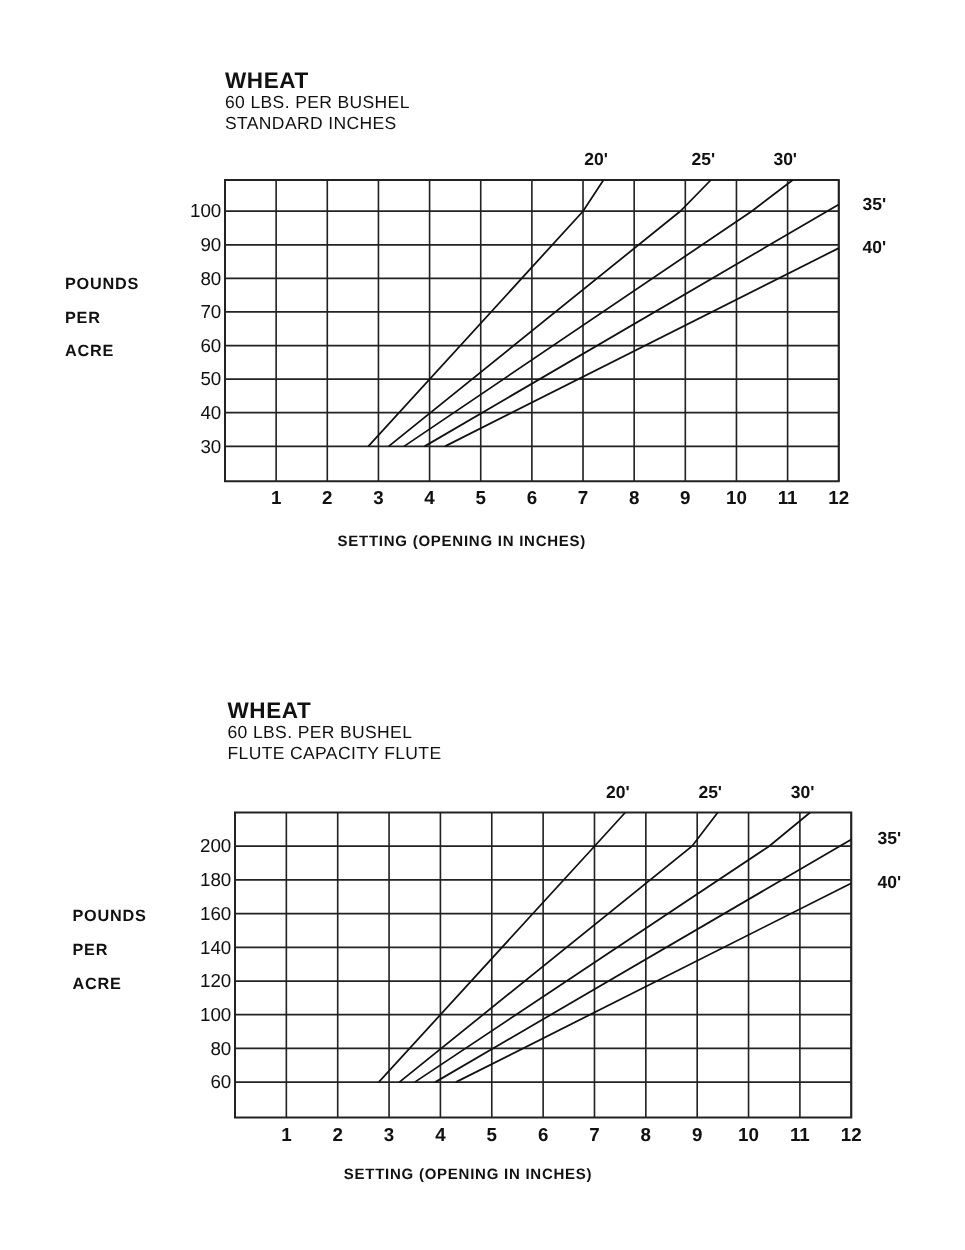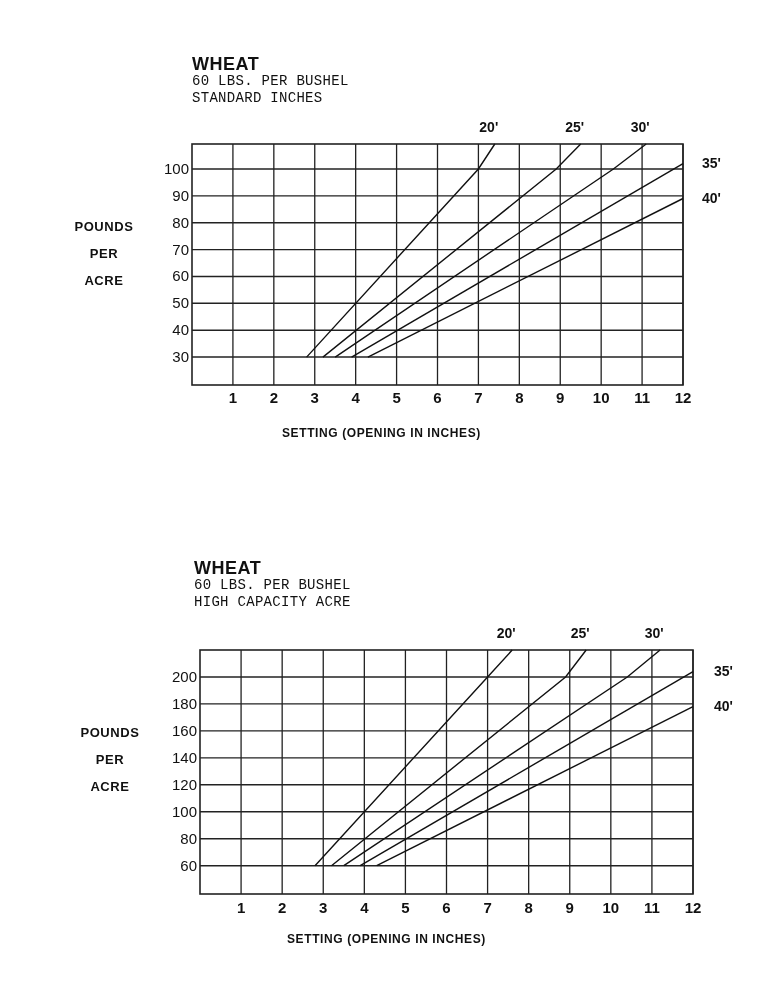--- a/index.html
+++ b/index.html
@@ -1,23 +1,23 @@
 <!DOCTYPE html>
 <html><head>
 <meta charset="utf-8">
 <style>
   html, body { margin:0; padding:0; background:#ffffff; }
   body { width:772px; height:1000px; position:relative; overflow:hidden;
          font-family:"Liberation Sans", "DejaVu Sans", sans-serif; color:#111; }
-  .chart { position:absolute; left:12px; width:628px; }
+  .chart { position:absolute; left:0; width:628px; }
   .chart svg { position:absolute; left:0; top:0; }
   .title-block { position:absolute; line-height:17px; }
   .t-main { font-weight:bold; font-size:18px; letter-spacing:0.5px; }
-  .t-sub { font-size:14px; letter-spacing:0.3px;font-family:Liberation Mono, monospace; }
-  .ylab-words { position:absolute; font-weight:bold; font-size:13px; text-align:center; width:80px; letter-spacing:0.6px; }
+  .t-sub { font-size:14px; letter-spacing:0.3px; }
+  .ylab-words { position:absolute; font-weight:bold; font-size:13px; width:80px; letter-spacing:0.6px; }
   .ylab-words div { height:27px; }
   .xtitle { position:absolute; font-weight:bold; font-size:12px; letter-spacing:0.6px; text-align:left; }
   text { font-family:"Liberation Sans", "DejaVu Sans", sans-serif; }
 </style>
 </head>
 <body>
 
 <div class="chart" id="chart0" style="top:0;height:470px;">
   <div class="title-block" style="left:180px;top:56px;">
     <div class="t-main">WHEAT</div>
@@ -84,21 +84,21 @@
       <text x="690" y="167.613154960981" text-anchor="start" font-size="14" font-weight="bold" fill="#111">35'</text>
       <polyline points="355.9,357.1 671.0,198.5" fill="none" stroke="#111" stroke-width="1.4"></polyline>
       <text x="690" y="202.54069119286507" text-anchor="start" font-size="14" font-weight="bold" fill="#111">40'</text>
     </svg>
 </div>
 
 <div class="chart" id="chart1" style="top:0;height:1000px;">
   <div class="title-block" style="left:182px;top:560px;">
     <div class="t-main">WHEAT</div>
     <div class="t-sub">60 LBS. PER BUSHEL</div>
-    <div class="t-sub">HIGH CAPACITY ACRE</div>
+    <div class="t-sub">FLUTE CAPACITY FLUTE</div>
   </div>
   <div class="ylab-words" style="left:58px;top:725px;">
     <div>POUNDS</div>
     <div>PER</div>
     <div>ACRE</div>
   </div>
   <div class="xtitle" style="left:275px;top:932px;width:330px;">SETTING (OPENING IN INCHES)</div>
   <svg width="772" height="1000">
       <g>
         <line x1="229.08333333333331" y1="650" x2="229.08333333333331" y2="894" stroke="#222" stroke-width="1.3"></line>

